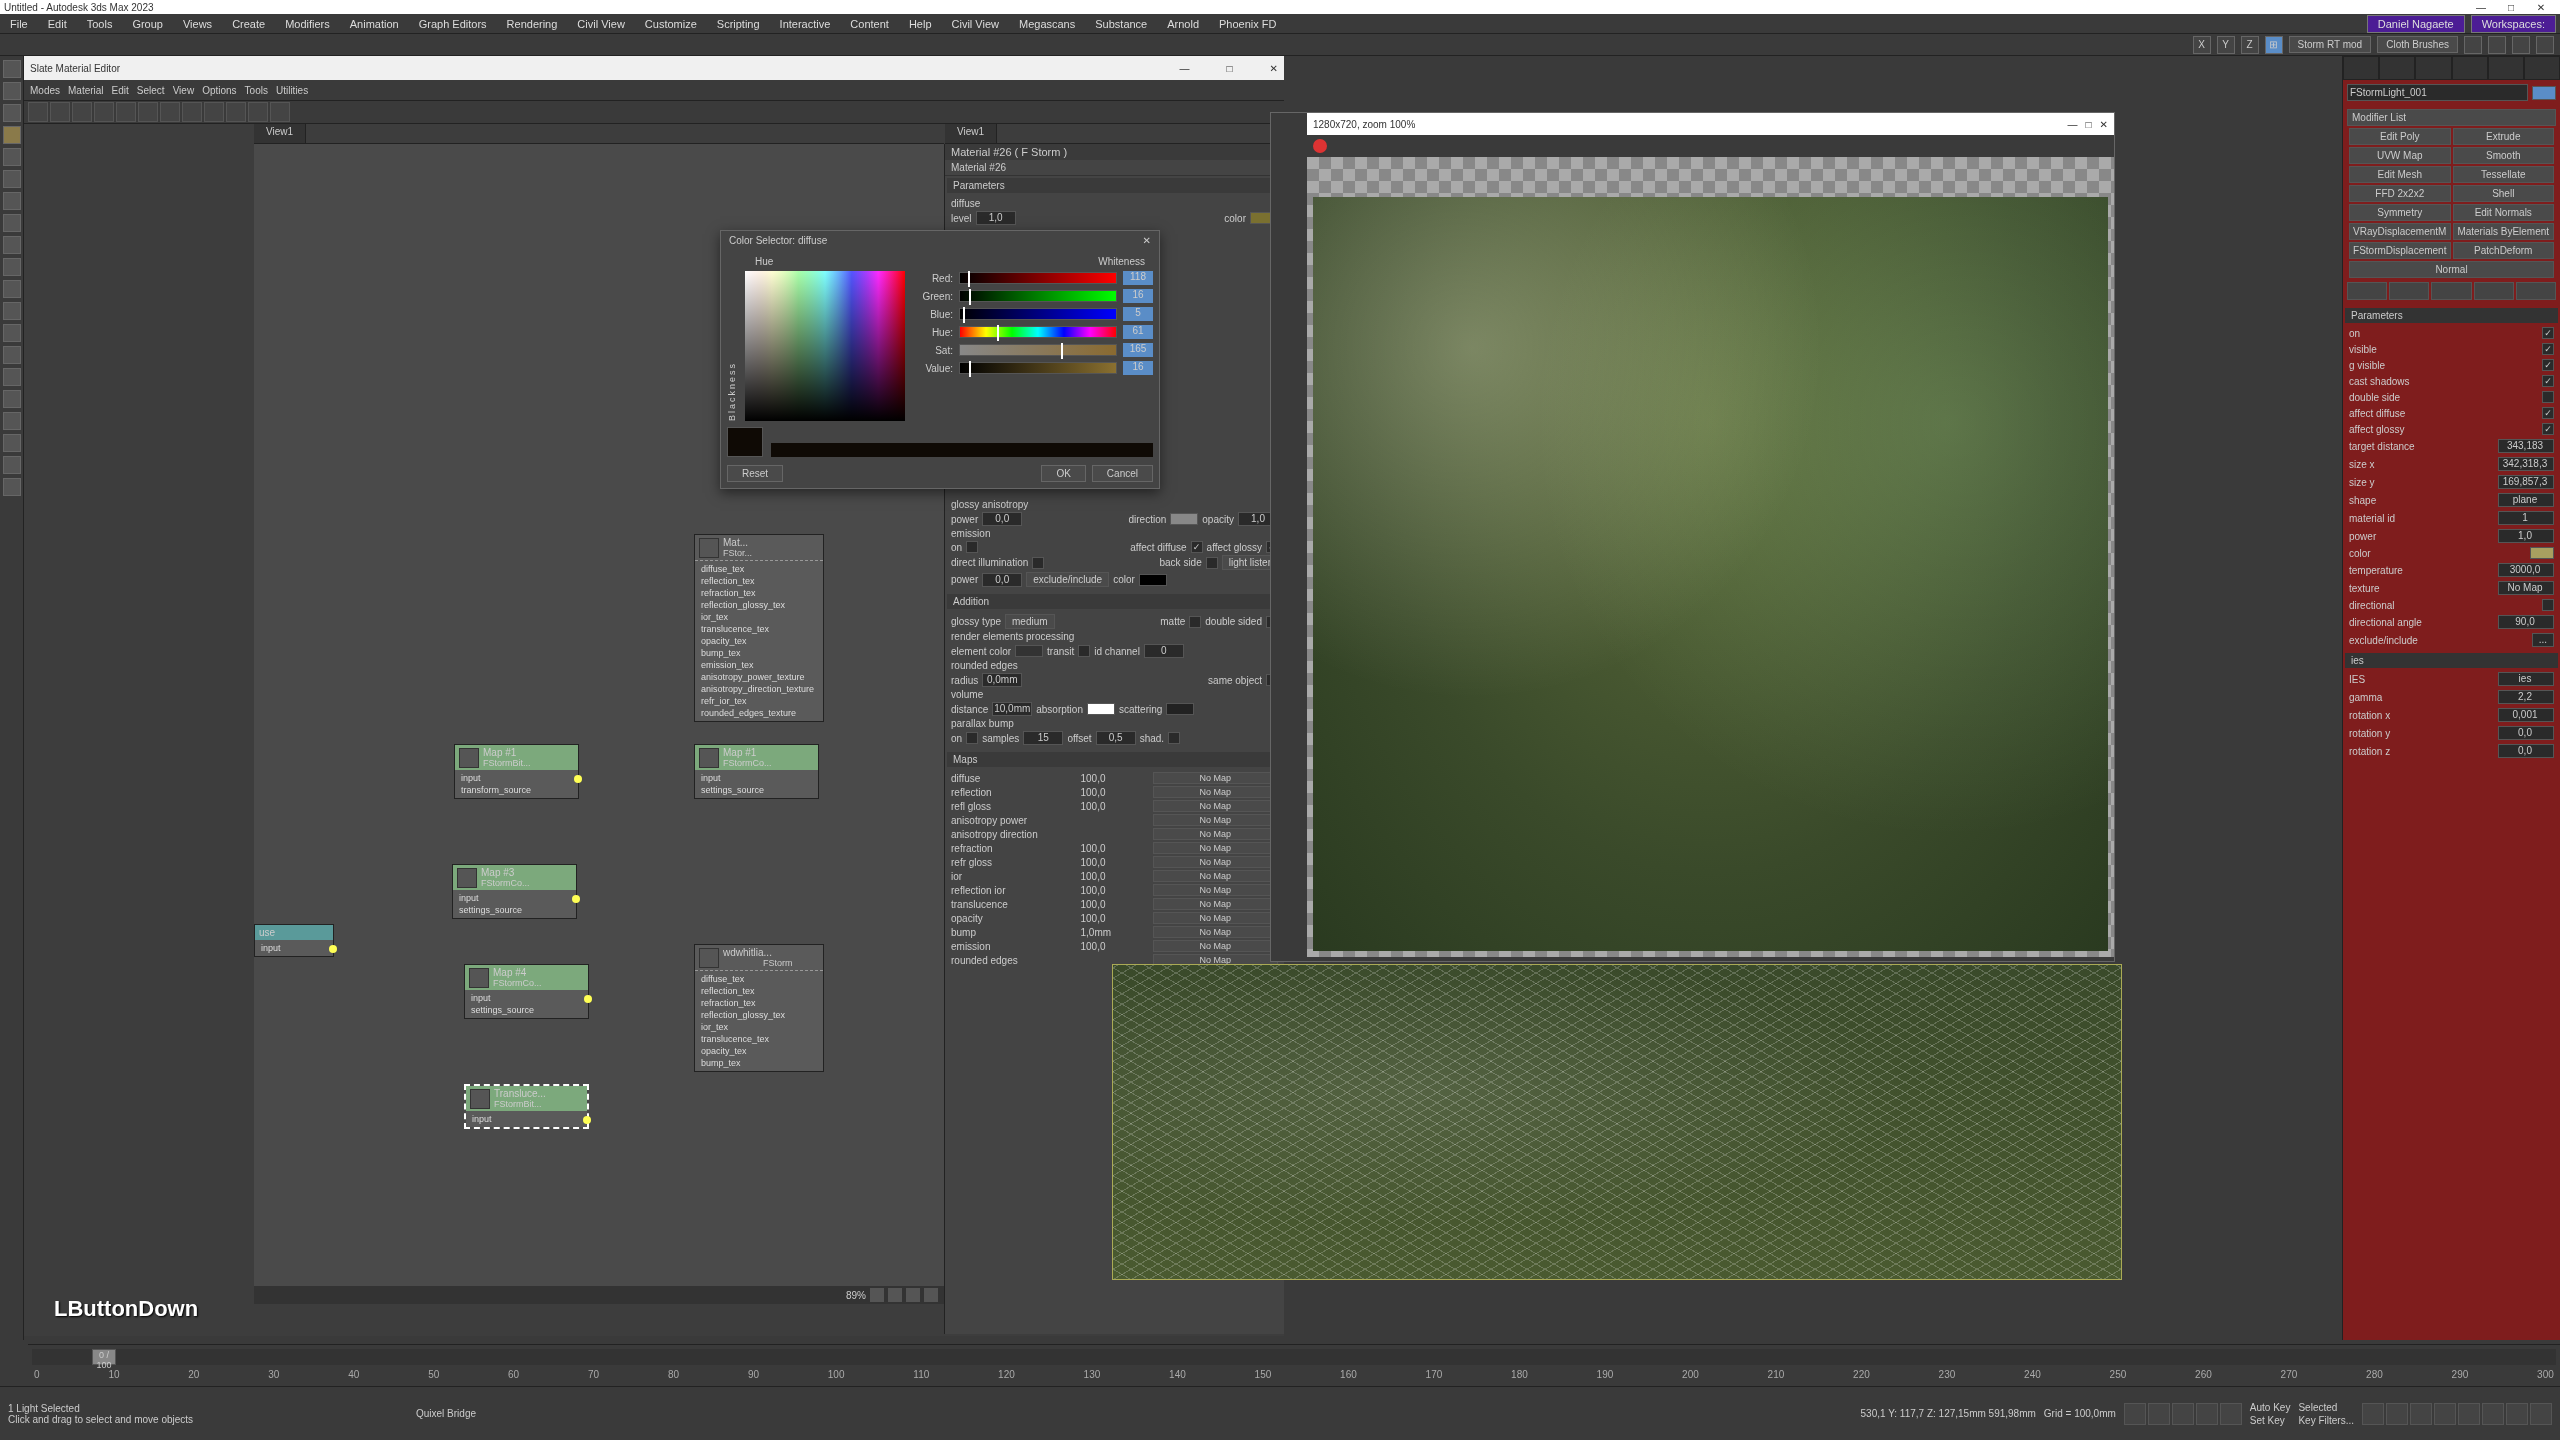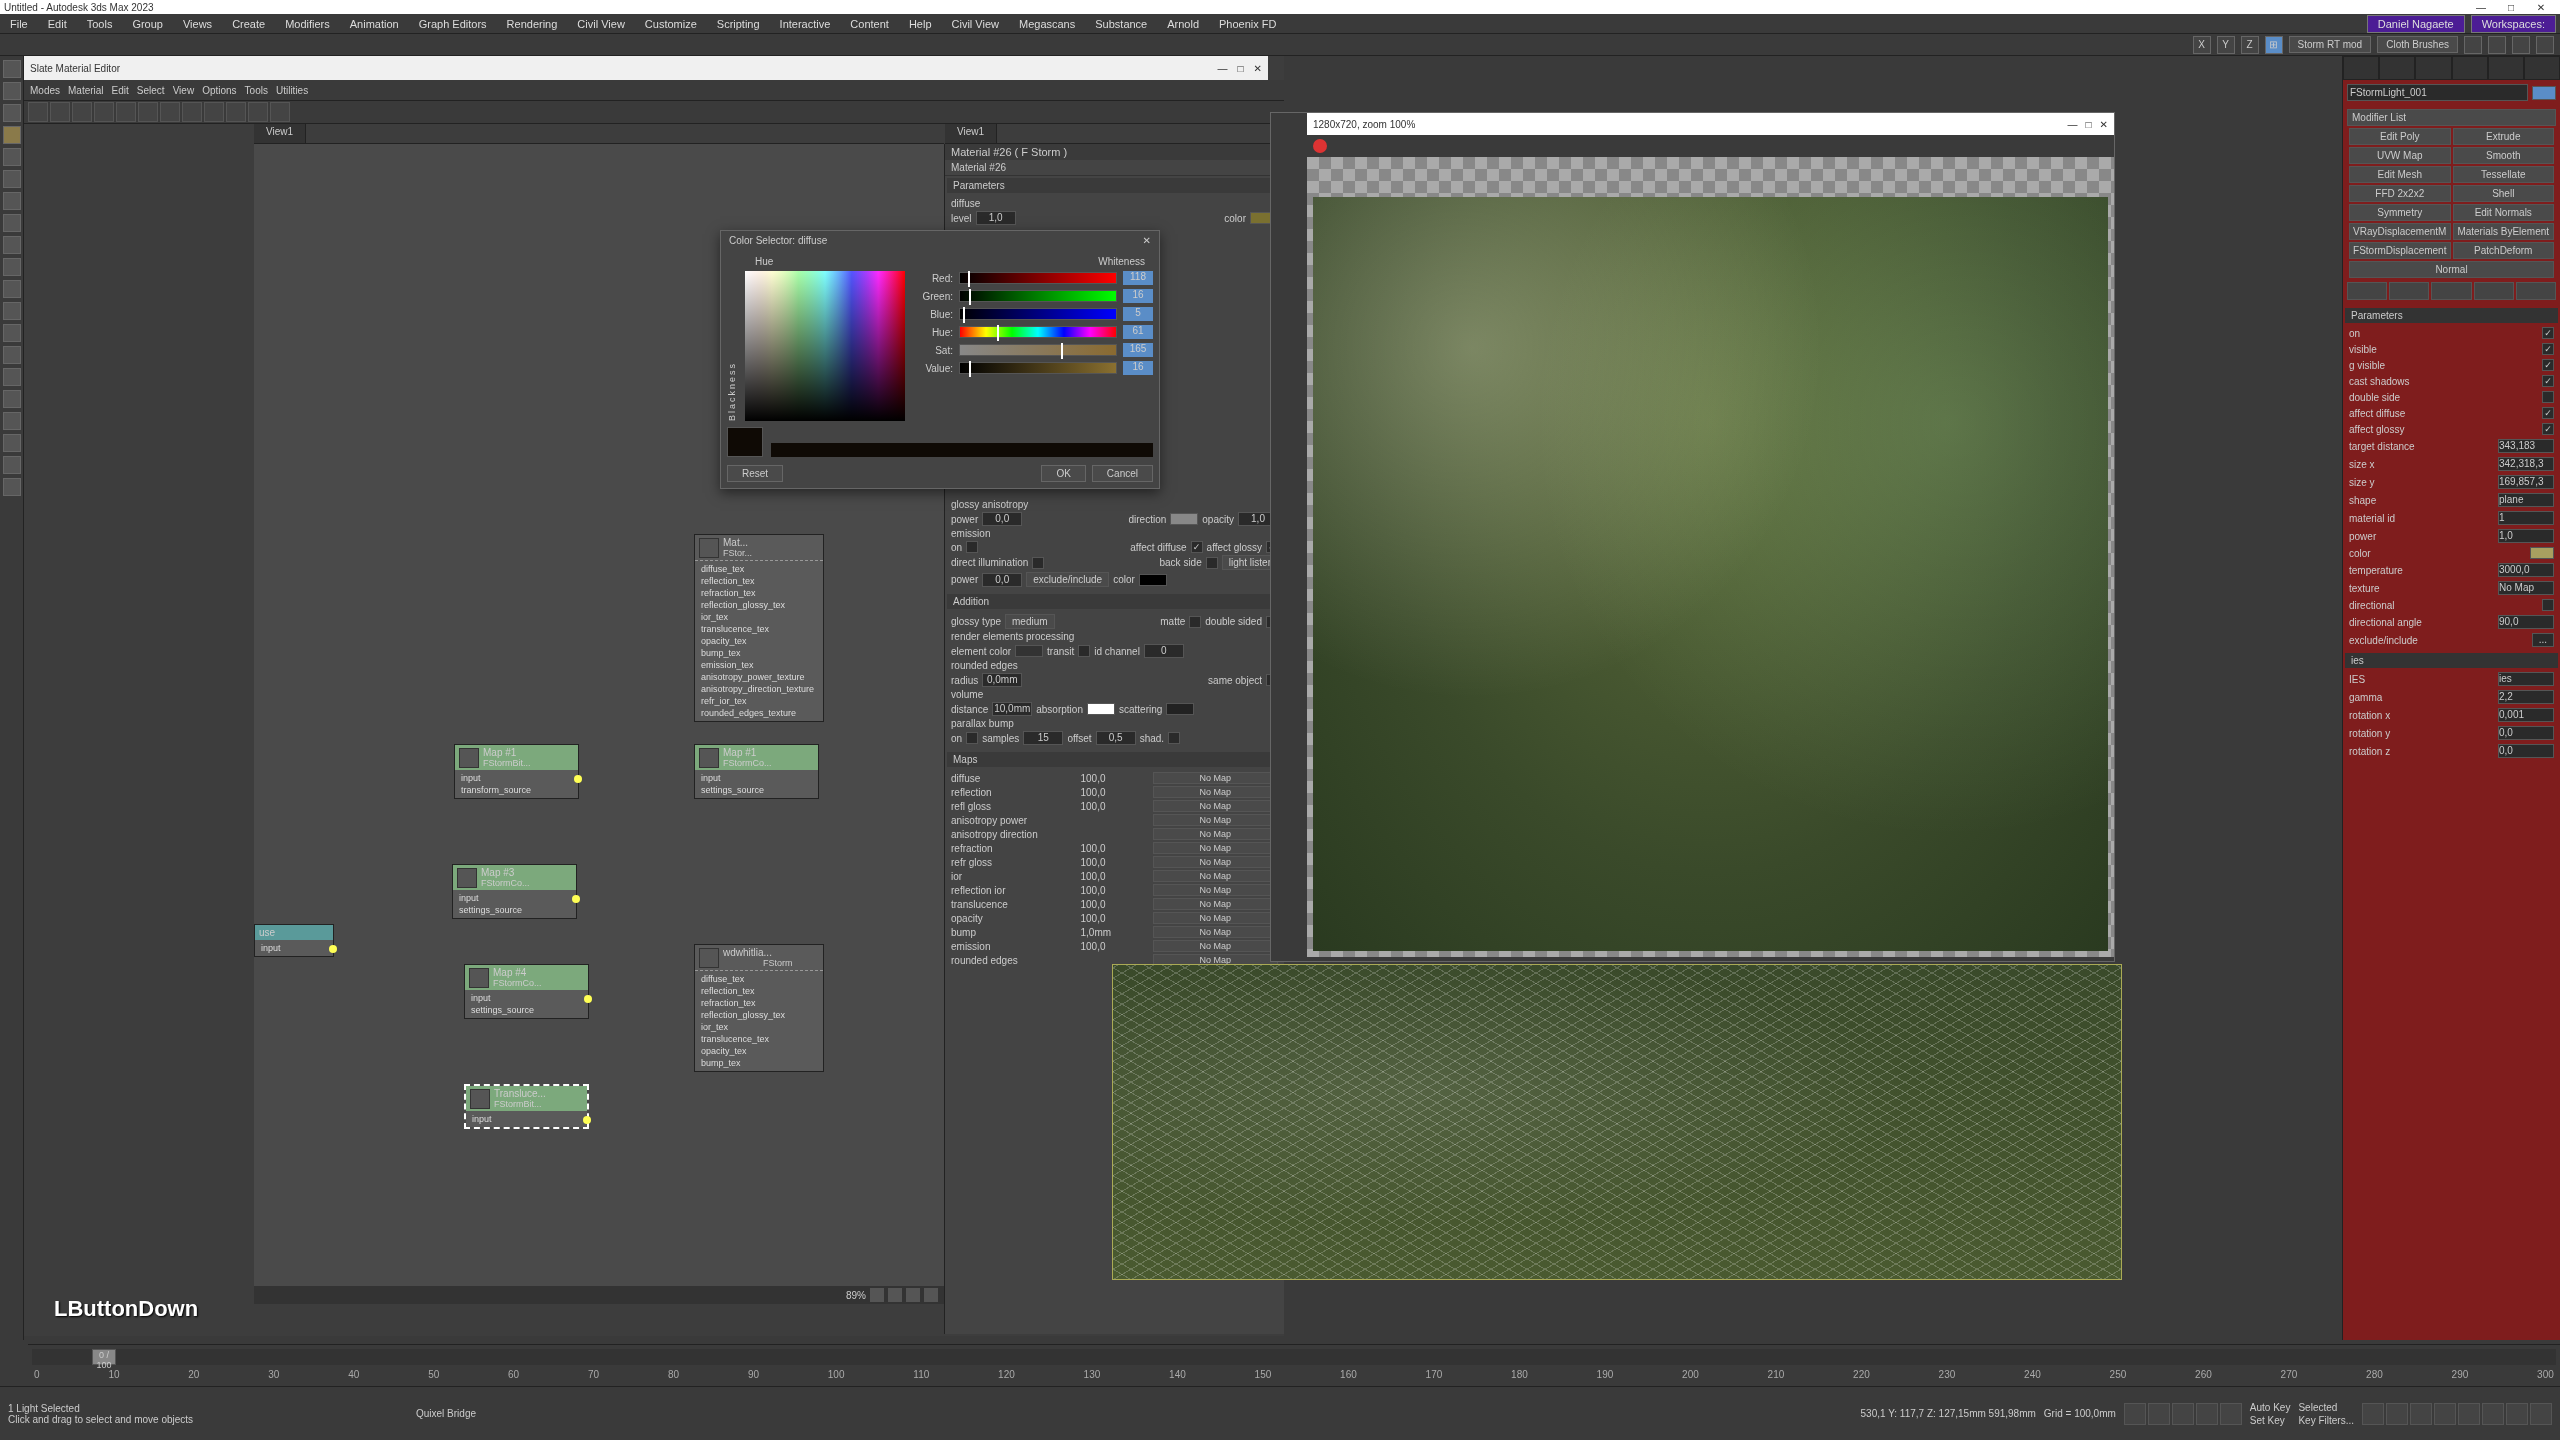--- a/index.html
+++ b/index.html
@@ -135,21 +135,21 @@
 .cmdpanel .btnrow { display: grid; grid-template-columns: 1fr 1fr; gap: 2px; padding: 2px; }
 .cmdpanel .btnrow .b { background: #4a4a4a; border: 1px solid #555; text-align: center; padding: 2px; font-size: 10px; }
 .cmdpanel .namebox { display: flex; padding: 4px; gap: 4px; align-items: center; }
 .cmdpanel .namebox input { flex: 1; background: #2a2a2a; border: 1px solid #555; color: #ccc; padding: 2px; }
 .cmdpanel .namebox .col { width: 24px; height: 14px; background: #5a8dc7; border: 1px solid #555; }
 .cmdpanel .roll { margin: 2px; }
 .cmdpanel .roll .rh { background: #333; padding: 2px 6px; font-size: 10px; }
 .cmdpanel .roll .rb { padding: 2px 4px; }
 .cmdpanel .prow2 { display: flex; align-items: center; padding: 2px 0; font-size: 10px; }
 .cmdpanel .prow2 .l { flex: 1; }
-.cmdpanel .prow2 .v { width: 56px; height: 14px; background: #2a2a2a; border: 1px solid #555; text-align: left; padding-right: 2px; }
+.cmdpanel .prow2 .v { width: 56px; height: 14px; background: #2a2a2a; border: 1px solid #555; text-align: center; padding-right: 2px; }
 .cmdpanel .prow2 .c { width: 12px; height: 12px; background: #2a2a2a; border: 1px solid #555; display: inline-flex; align-items: center; justify-content: center; }
 .cmdpanel .prow2 .c.on::after { content:"✓"; font-size:9px; }
 
 
 .timeline { position: absolute; left: 28px; right: 0; bottom: 56px; height: 40px; background: #3a3a3a; border-top: 1px solid #222; }
 .timeline .keyzone { height: 16px; background: #333; margin: 4px; position: relative; }
 .timeline .playhead { position: absolute; left: 60px; top: 0; width: 24px; height: 16px; background: #888; border: 1px solid #555; text-align: center; font-size: 9px; }
 .timeline .ruler { display: flex; justify-content: space-between; padding: 0 6px; font-size: 9px; color: #aaa; }
 
 
@@ -332,21 +332,21 @@
             <span class="sw grad"></span>
             <span>FStormVertexColor</span>
           </div>
         <div class="cat">+ Controllers</div>
         <div class="cat">+ Scene Materials</div>
         <div class="cat">+ Sample Slots</div>
       </div>
     </div>
 
     <div class="slatewin" style="left:0; top:0; width:1260px;">
-      <div class="wintitle" style="position:absolute; left:0; right:16px; top:0;">
+      <div class="wintitle" style="position:absolute; left:0; right:0; top:0;gap:27px;">
         <span>Slate Material Editor</span>
         <span class="sp"></span>
         <span>—</span>
         <span style="margin:0 10px;">□</span>
         <span>✕</span>
       </div>
       <div class="winmenu" style="position:absolute; left:0; right:0; top:24px;">
         <span>Modes</span>
         <span>Material</span>
         <span>Edit</span>

